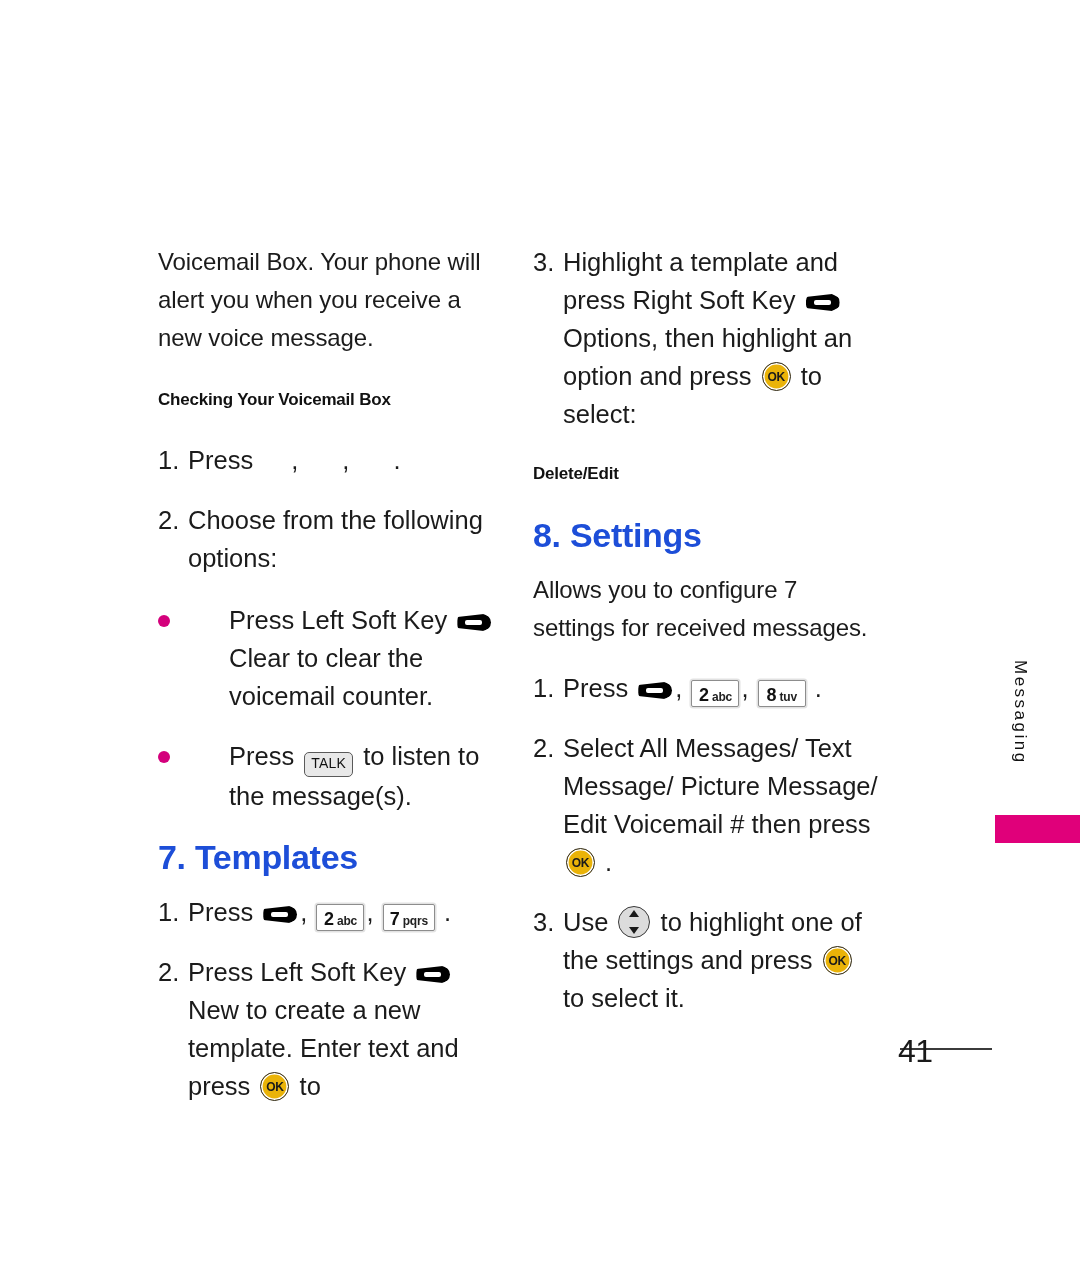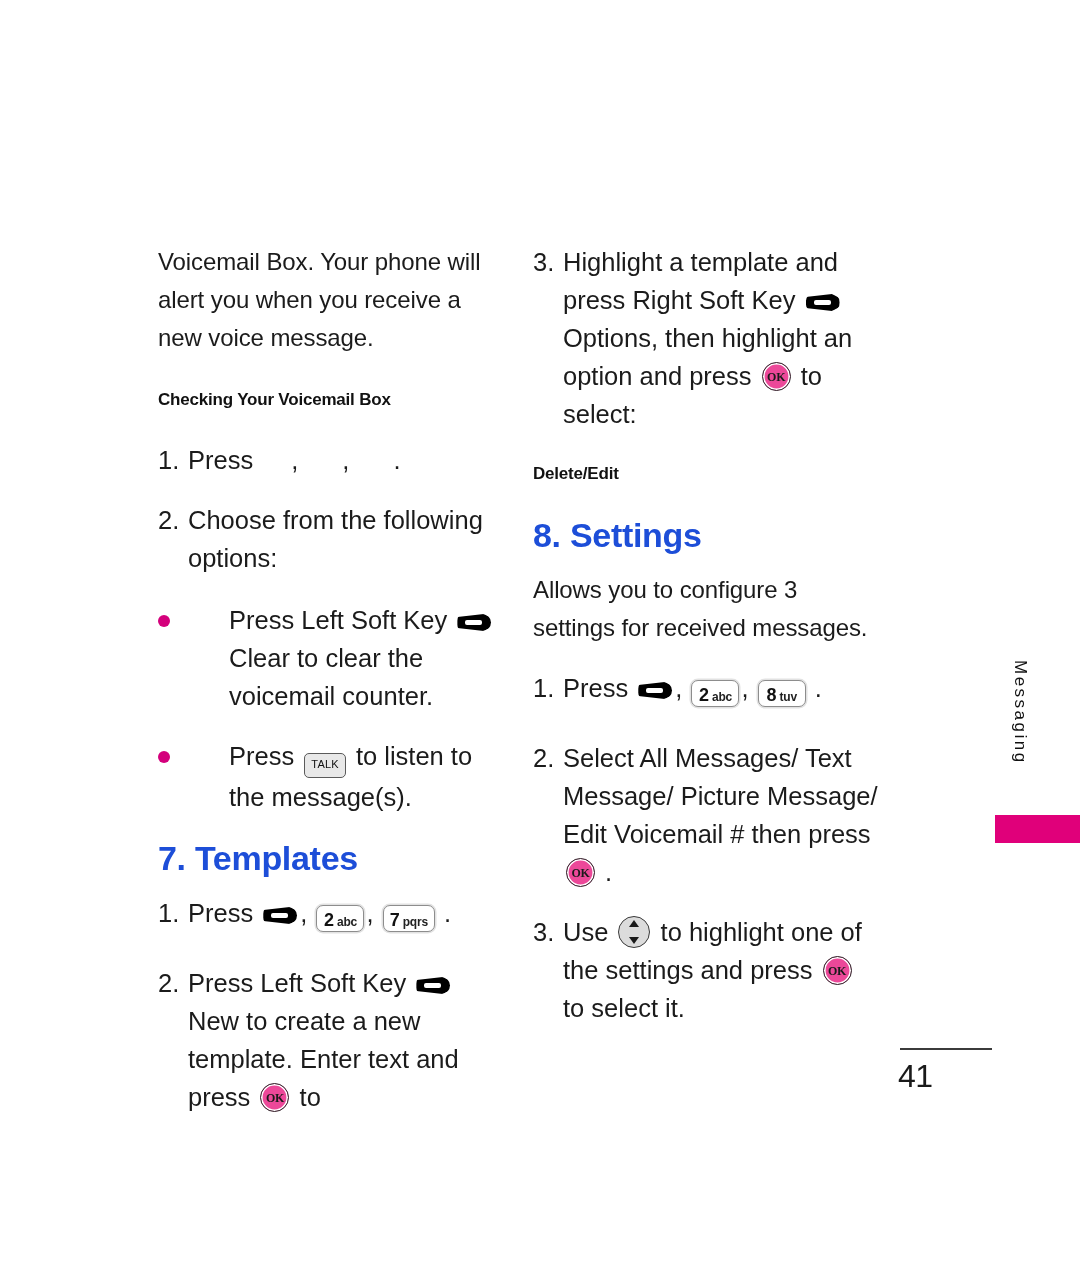--- a/index.html
+++ b/index.html
@@ -143,26 +143,26 @@
   }
 
   
   .keypad {
     display: inline-block;
     min-width: 34px;
     height: 25px;
     line-height: 23px;
     padding: 0 6px;
     border: 1.6px solid #8d8d8d;
-    border-radius: 7px;
+    border-radius: 2px;
     background: #ffffff;
     box-shadow: 0 0 0 1.5px #e2e2e2;
     text-align: center;
     vertical-align: -4px;
-    margin: 10px 2px;
+    margin: 0 2px;
     white-space: nowrap;
   }
   .keypad .kd {
     font-size: 18px;
     font-weight: bold;
     color: #111;
     letter-spacing: 0;
   }
   .keypad .kl {
     font-size: 12px;
@@ -174,41 +174,40 @@
 
   
   .talkkey {
     display: inline-block;
     height: 23px;
     line-height: 21px;
     padding: 0 6px;
     border: 1.6px solid #5a5a5a;
     border-radius: 5px;
     background: #e8e8e8;
-    font-size: 11px;
+    font-size: 14px;
     font-weight: normal;
     color: #111;
     vertical-align: -3px;
     margin: 0 3px;
     letter-spacing: 0.2px;
   }
 
   
   .okkey {
     display: inline-block;
     width: 27px;
     height: 27px;
     border-radius: 50%;
-    background: #ec4899;
+    background: #eab308;
     border: 1.8px solid #2a2a2a;
     box-shadow: inset 0 0 0 1.6px #ffffff;
     position: relative;
     vertical-align: -6px;
     margin: 0 3px;
-    font-family: Liberation Serif, serif;
   }
   .okkey span {
     position: absolute;
     inset: 0;
     display: flex;
     align-items: center;
     justify-content: center;
     font-size: 12px;
     font-weight: bold;
     color: #1a1a1a;
@@ -288,21 +287,21 @@
     position: absolute;
     left: 900px;
     top: 1048px;
     width: 92px;
     height: 2px;
     background: #3b3b3b;
   }
   .pagenum {
     position: absolute;
     left: 898px;
-    top: 1058px;
+    top: 1033px;
     font-size: 32px;
     color: #1a1a1a;
     letter-spacing: -0.5px;
   }
 </style>
 </head>
 <body>
 
 <div class="page">
 
@@ -376,21 +375,21 @@
           <span class="icon softkey"></span><b class="bold">Options</b><span>, then highlight an option and press</span>
           <span class="okkey"><span>OK</span></span>
           <span>to select:</span></span>
       </li>
     </ul>
 
     <h3 class="subhead">Delete/Edit</h3>
 
     <h2 class="bighead">8. Settings</h2>
 
-    <p class="para tight">Allows you to configure 3 settings for received messages.</p>
+    <p class="para tight">Allows you to configure 7 settings for received messages.</p>
 
     <ul class="numlist">
       <li class="numitem">
         <span class="num">1.</span>
         <span class="numbody"><span>Press</span>
           <span class="icon softkey"></span><span>,</span>
           <span class="keypad"><span class="kd">2</span><span class="kl">abc</span></span><span>,</span>
           <span class="keypad"><span class="kd">8</span><span class="kl">tuv</span></span>
           <span>.</span></span>
       </li>

